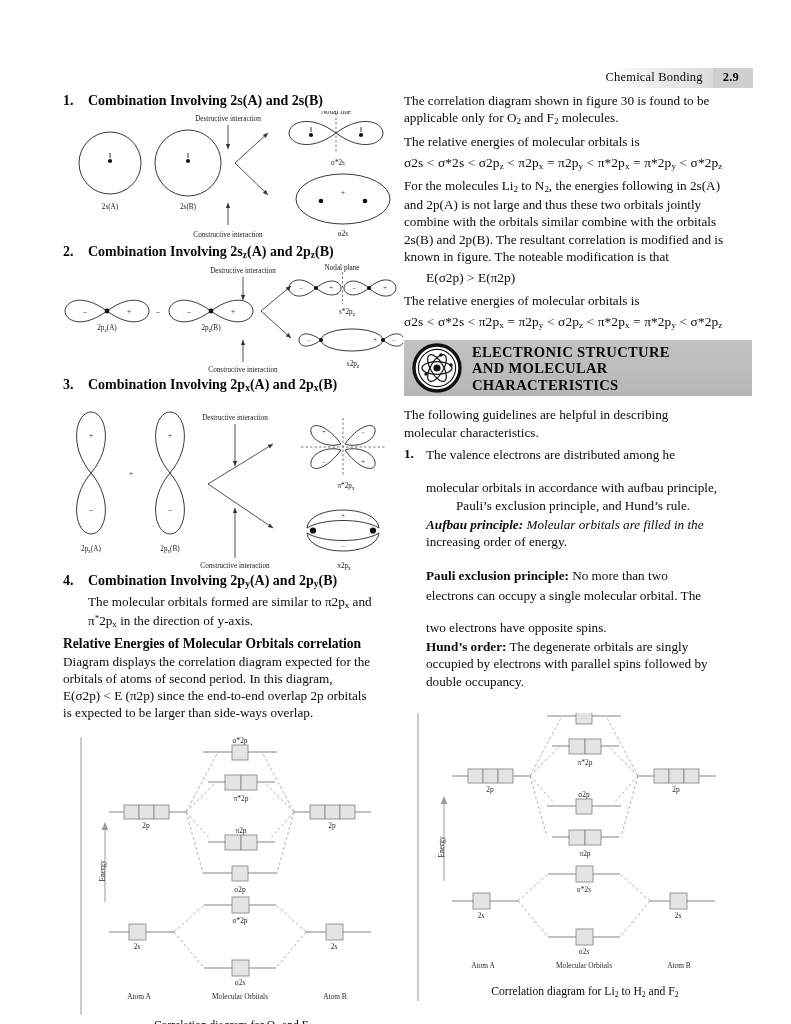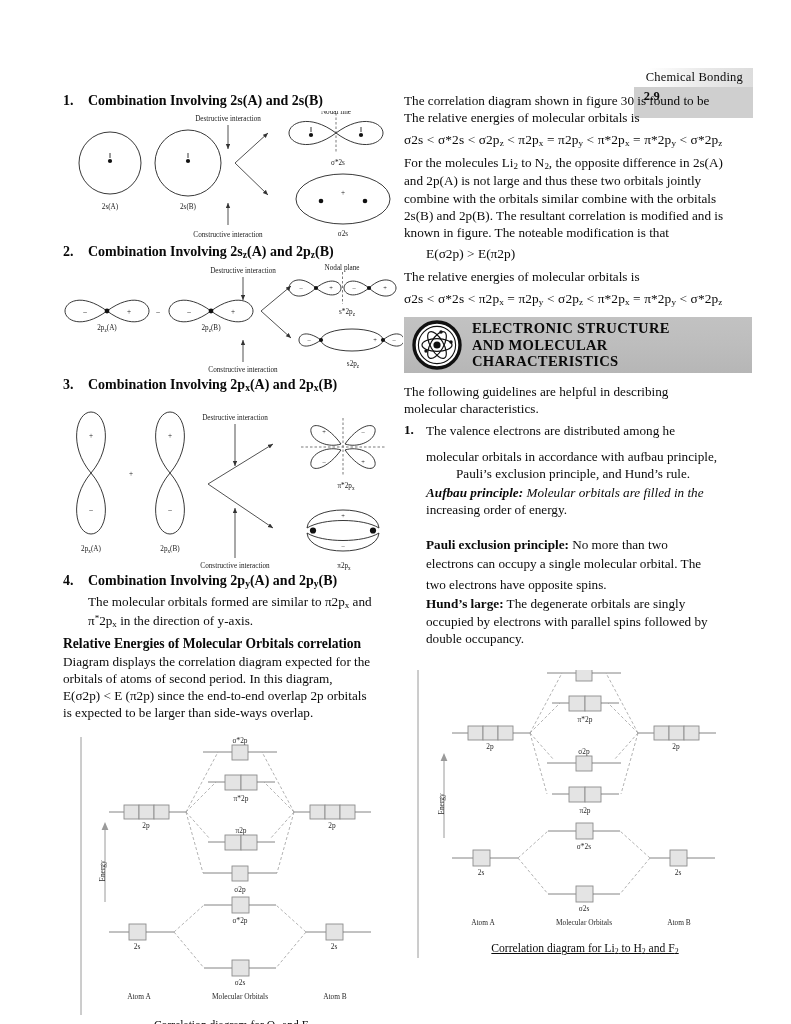--- a/index.html
+++ b/index.html
@@ -12,21 +12,20 @@
     position: relative;
     overflow: hidden;
   }
   .page { position:absolute; inset:0; }
 
   
   .header {
     position:absolute; top:68px; right:38px;
     display:flex; align-items:stretch; height:20px;
     font-size:12.5px;
-    flex-direction:column;
   }
   .header-title {
     padding:2px 10px 2px 12px;
     background: linear-gradient(to right,#ffffff 0%,#ffffff 12%,#e9e9e9 60%,#dcdcdc 100%);
     letter-spacing:.2px;
   }
   .header-page {
     padding:2px 14px 14px 10px;
     background:#cfcfcf;
     font-weight:bold;
@@ -356,29 +355,32 @@
     </svg>
 
     <div style="text-align:center; font-size:11.6px; margin-top:2px;">
       <span>Correlation diagram for O</span><sub>2</sub><span> and F</span><sub>2</sub>
     </div>
   </div>
 
   <div class="col-right">
 
     <div class="para" style="margin-bottom:0;">The correlation diagram shown in figure 30 is found to be</div>
+    <div class="para">
+      <span>applicable only for O</span><sub>2</sub><span> and F</span><sub>2</sub><span> molecules.</span>
+    </div>
 
     <div class="para">The relative energies of molecular orbitals is</div>
 
     <div class="eq">
       <span>σ2s &lt; σ*2s &lt; σ2p</span><sub>z</sub><span> &lt; π2p</span><sub>x</sub><span> = π2p</span><sub>y</sub><span> &lt; π*2p</span><sub>x</sub><span> = π*2p</span><sub>y</sub><span> &lt; σ*2p</span><sub>z</sub>
     </div>
 
     <div class="para" style="margin-bottom:0;">
-      <span>For the molecules Li</span><sub>2</sub><span> to N</span><sub>2</sub><span>, the opposite difference in 2s(A)</span>
+      <span>For the molecules Li</span><sub>2</sub><span> to N</span><sub>2</sub><span>, the energies following in 2s(A)</span>
     </div>
     <div class="para" style="margin-bottom:0;">and 2p(A) is not large and thus these two orbitals jointly</div>
     <div class="para" style="margin-bottom:0;">combine with the orbitals similar combine with the orbitals</div>
     <div class="para" style="margin-bottom:0;">2s(B) and 2p(B). The resultant correlation is modified and is</div>
     <div class="para">known in figure. The noteable modification is that</div>
 
     <div class="eq2">E(σ2p) &gt; E(π2p)</div>
 
     <div class="para">The relative energies of molecular orbitals is</div>
 
@@ -402,37 +404,37 @@
 AND MOLECULAR
 CHARACTERISTICS</div>
     </div>
 
     <div class="para" style="margin-bottom:0;">The following guidelines are helpful in describing</div>
     <div class="para">molecular characteristics.</div>
 
     <div class="numlist">
       <div class="n">1.</div>
       <div class="b">
-        <div class="para" style="margin-bottom:8px;">The valence electrons are distributed among he</div>
+        <div class="para" style="margin-bottom:16px;">The valence electrons are distributed among he</div>
         <div class="para" style="margin-bottom:0;">molecular orbitals in accordance with aufbau principle,</div>
         <div class="para" style="margin-bottom:2px;margin-left:30px;">Pauli’s exclusion principle, and Hund’s rule.</div>
 
         <div class="para" style="margin-bottom:0;font-style:italic;">
           <span class="bold">Aufbau principle:</span><span> Moleular orbitals are filled in the</span>
         </div>
         <div class="para" style="margin-bottom:17px;">increasing order of energy.</div>
 
         <div class="para" style="margin-bottom:2px;">
           <span class="bold">Pauli exclusion principle:</span><span> No more than two</span>
         </div>
-        <div class="para" style="margin-bottom:4px;">electrons can occupy a single molecular orbital. The</div>
+        <div class="para" style="margin-bottom:15px;">electrons can occupy a single molecular orbital. The</div>
         <div class="para" style="margin-bottom:2px;">two electrons have opposite spins.</div>
 
         <div class="para" style="margin-bottom:0;">
-          <span class="bold">Hund’s large:</span><span> The degenerate orbitals are singly</span>
+          <span class="bold">Hund’s order:</span><span> The degenerate orbitals are singly</span>
         </div>
         <div class="para" style="margin-bottom:0;">occupied by electrons with parallel spins followed by</div>
         <div class="para">double occupancy.</div>
       </div>
     </div>
 
     <svg class="fig" width="348" height="290" viewBox="0 0 348 290" style="margin-top:18px;">
       <line class="mo-axis" x1="14" y1="-14" x2="14" y2="288"></line>
       <line class="mo-axis" x1="40" y1="88" x2="40" y2="168"></line>
       <path d="M40 83 L36.6 91 L43.4 91 Z" fill="#9a9a9a"></path>
@@ -506,18 +508,18 @@
       <line class="mo-line" x1="144" y1="224" x2="172" y2="224"></line>
       <rect class="mo-box" x="172" y="216" width="17" height="16"></rect>
       <line class="mo-line" x1="189" y1="224" x2="216" y2="224"></line>
       <text class="mo-lbl" x="180" y="241" text-anchor="middle">σ2s</text>
 
       <text class="mo-lbl" x="79" y="255" text-anchor="middle">Atom A</text>
       <text class="mo-lbl" x="180" y="255" text-anchor="middle">Molecular Orbitals</text>
       <text class="mo-lbl" x="275" y="255" text-anchor="middle">Atom B</text>
     </svg>
 
-    <div style="text-align:center; font-size:11.6px; margin-top:-18px; padding-left:14px;text-decoration:underline;">
+    <div style="text-align:center; font-size:11.6px; margin-top:-18px; padding-left:14px;">
       <span>Correlation diagram for Li</span><sub>2</sub><span> to H</span><sub>2</sub><span> and F</span><sub>2</sub>
     </div>
   </div>
 
 </div>
 
 </body></html>

